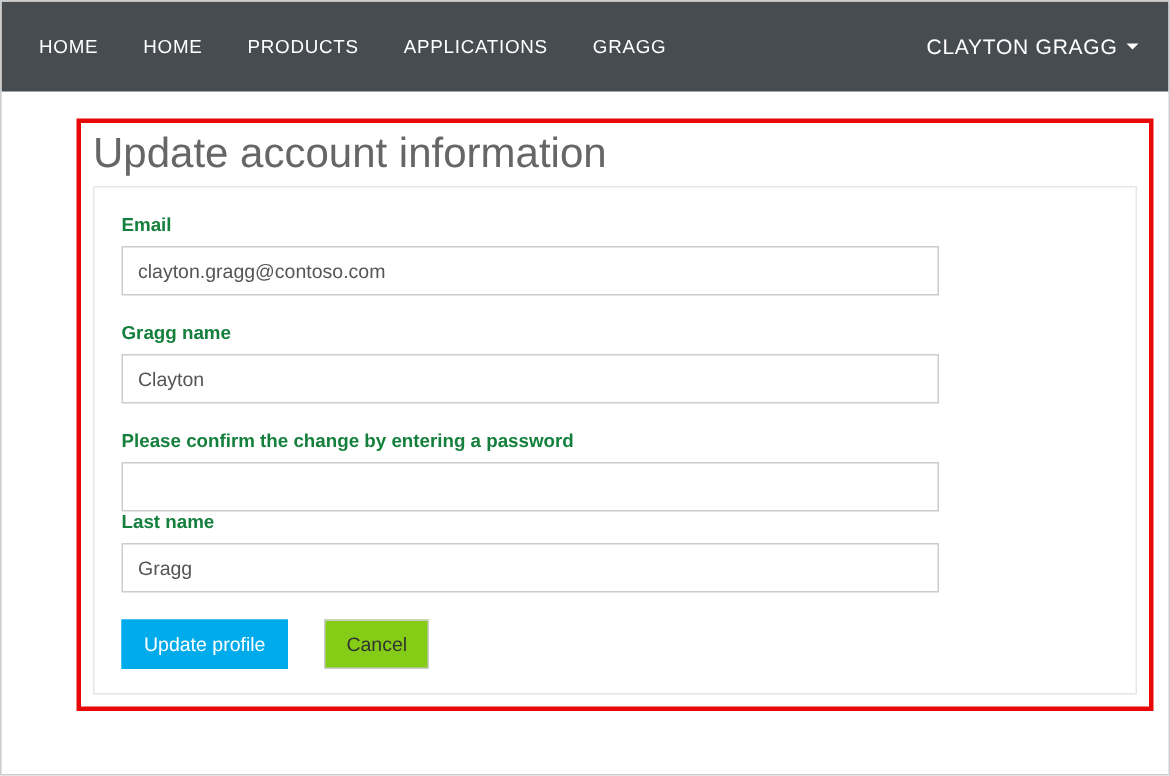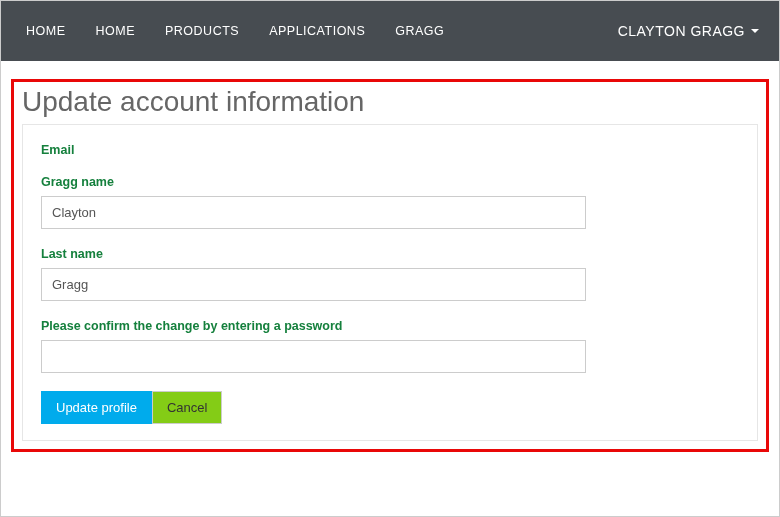--- a/index.html
+++ b/index.html
@@ -45,20 +45,21 @@
     border-left: 4px solid transparent;
     border-right: 4px solid transparent;
     border-top: 4px solid #fff;
   }
   .content-wrap {
     padding: 18px 10px 10px 10px;
   }
   .highlight-box {
     border: 3px solid #e90808;
     padding: 2px 8px 8px 8px;
+    margin-left: 40px;
   }
   h1.page-title {
     font-weight: 300;
     font-size: 28px;
     color: #666;
     margin: 2px 0 6px 0;
   }
   .panel {
     border: 1px solid #e6e6e6;
     padding: 18px 18px 16px 18px;
@@ -75,21 +76,21 @@
     width: 545px;
     max-width: 100%;
     height: 33px;
     border: 1px solid #ccc;
     padding: 6px 10px;
     font-size: 13px;
     color: #555;
     font-family: inherit;
     outline: none;
   }
-  .btn-row { display: flex; gap: 0; margin-top: 18px; }
+  .btn-row { display: flex; gap: 24px; margin-top: 18px; }
   .btn {
     height: 33px;
     padding: 0 14px;
     font-size: 13px;
     border: 1px solid #ccc;
     background: #84cc16;
     color: #333;
     cursor: pointer;
     font-family: inherit;
   }
@@ -116,35 +117,36 @@
   </div>
 </div>
 
 <div class="content-wrap">
   <div class="highlight-box">
     <h1 class="page-title">Update account information</h1>
     <div class="panel">
 
       <div class="form-group">
         <label class="form-label">Email</label>
+        <input type="text" class="form-input" value="clayton.gragg@contoso.com" style="">
       </div>
 
       <div class="form-group">
         <label class="form-label">Gragg name</label>
         <input type="text" class="form-input" value="Clayton" style="">
       </div>
 
+      <div class="form-group" style="margin-bottom:0">
+        <label class="form-label">Please confirm the change by entering a password</label>
+        <input type="password" class="form-input" value="" style="">
+      </div>
+
       <div class="form-group">
         <label class="form-label">Last name</label>
         <input type="text" class="form-input" value="Gragg" style="">
-      </div>
-
-      <div class="form-group" style="margin-bottom:0">
-        <label class="form-label">Please confirm the change by entering a password</label>
-        <input type="password" class="form-input" value="" style="">
       </div>
 
       <div class="btn-row">
         <button class="btn btn-primary">Update profile</button>
         <button class="btn">Cancel</button>
       </div>
 
     </div>
   </div>
 </div>

